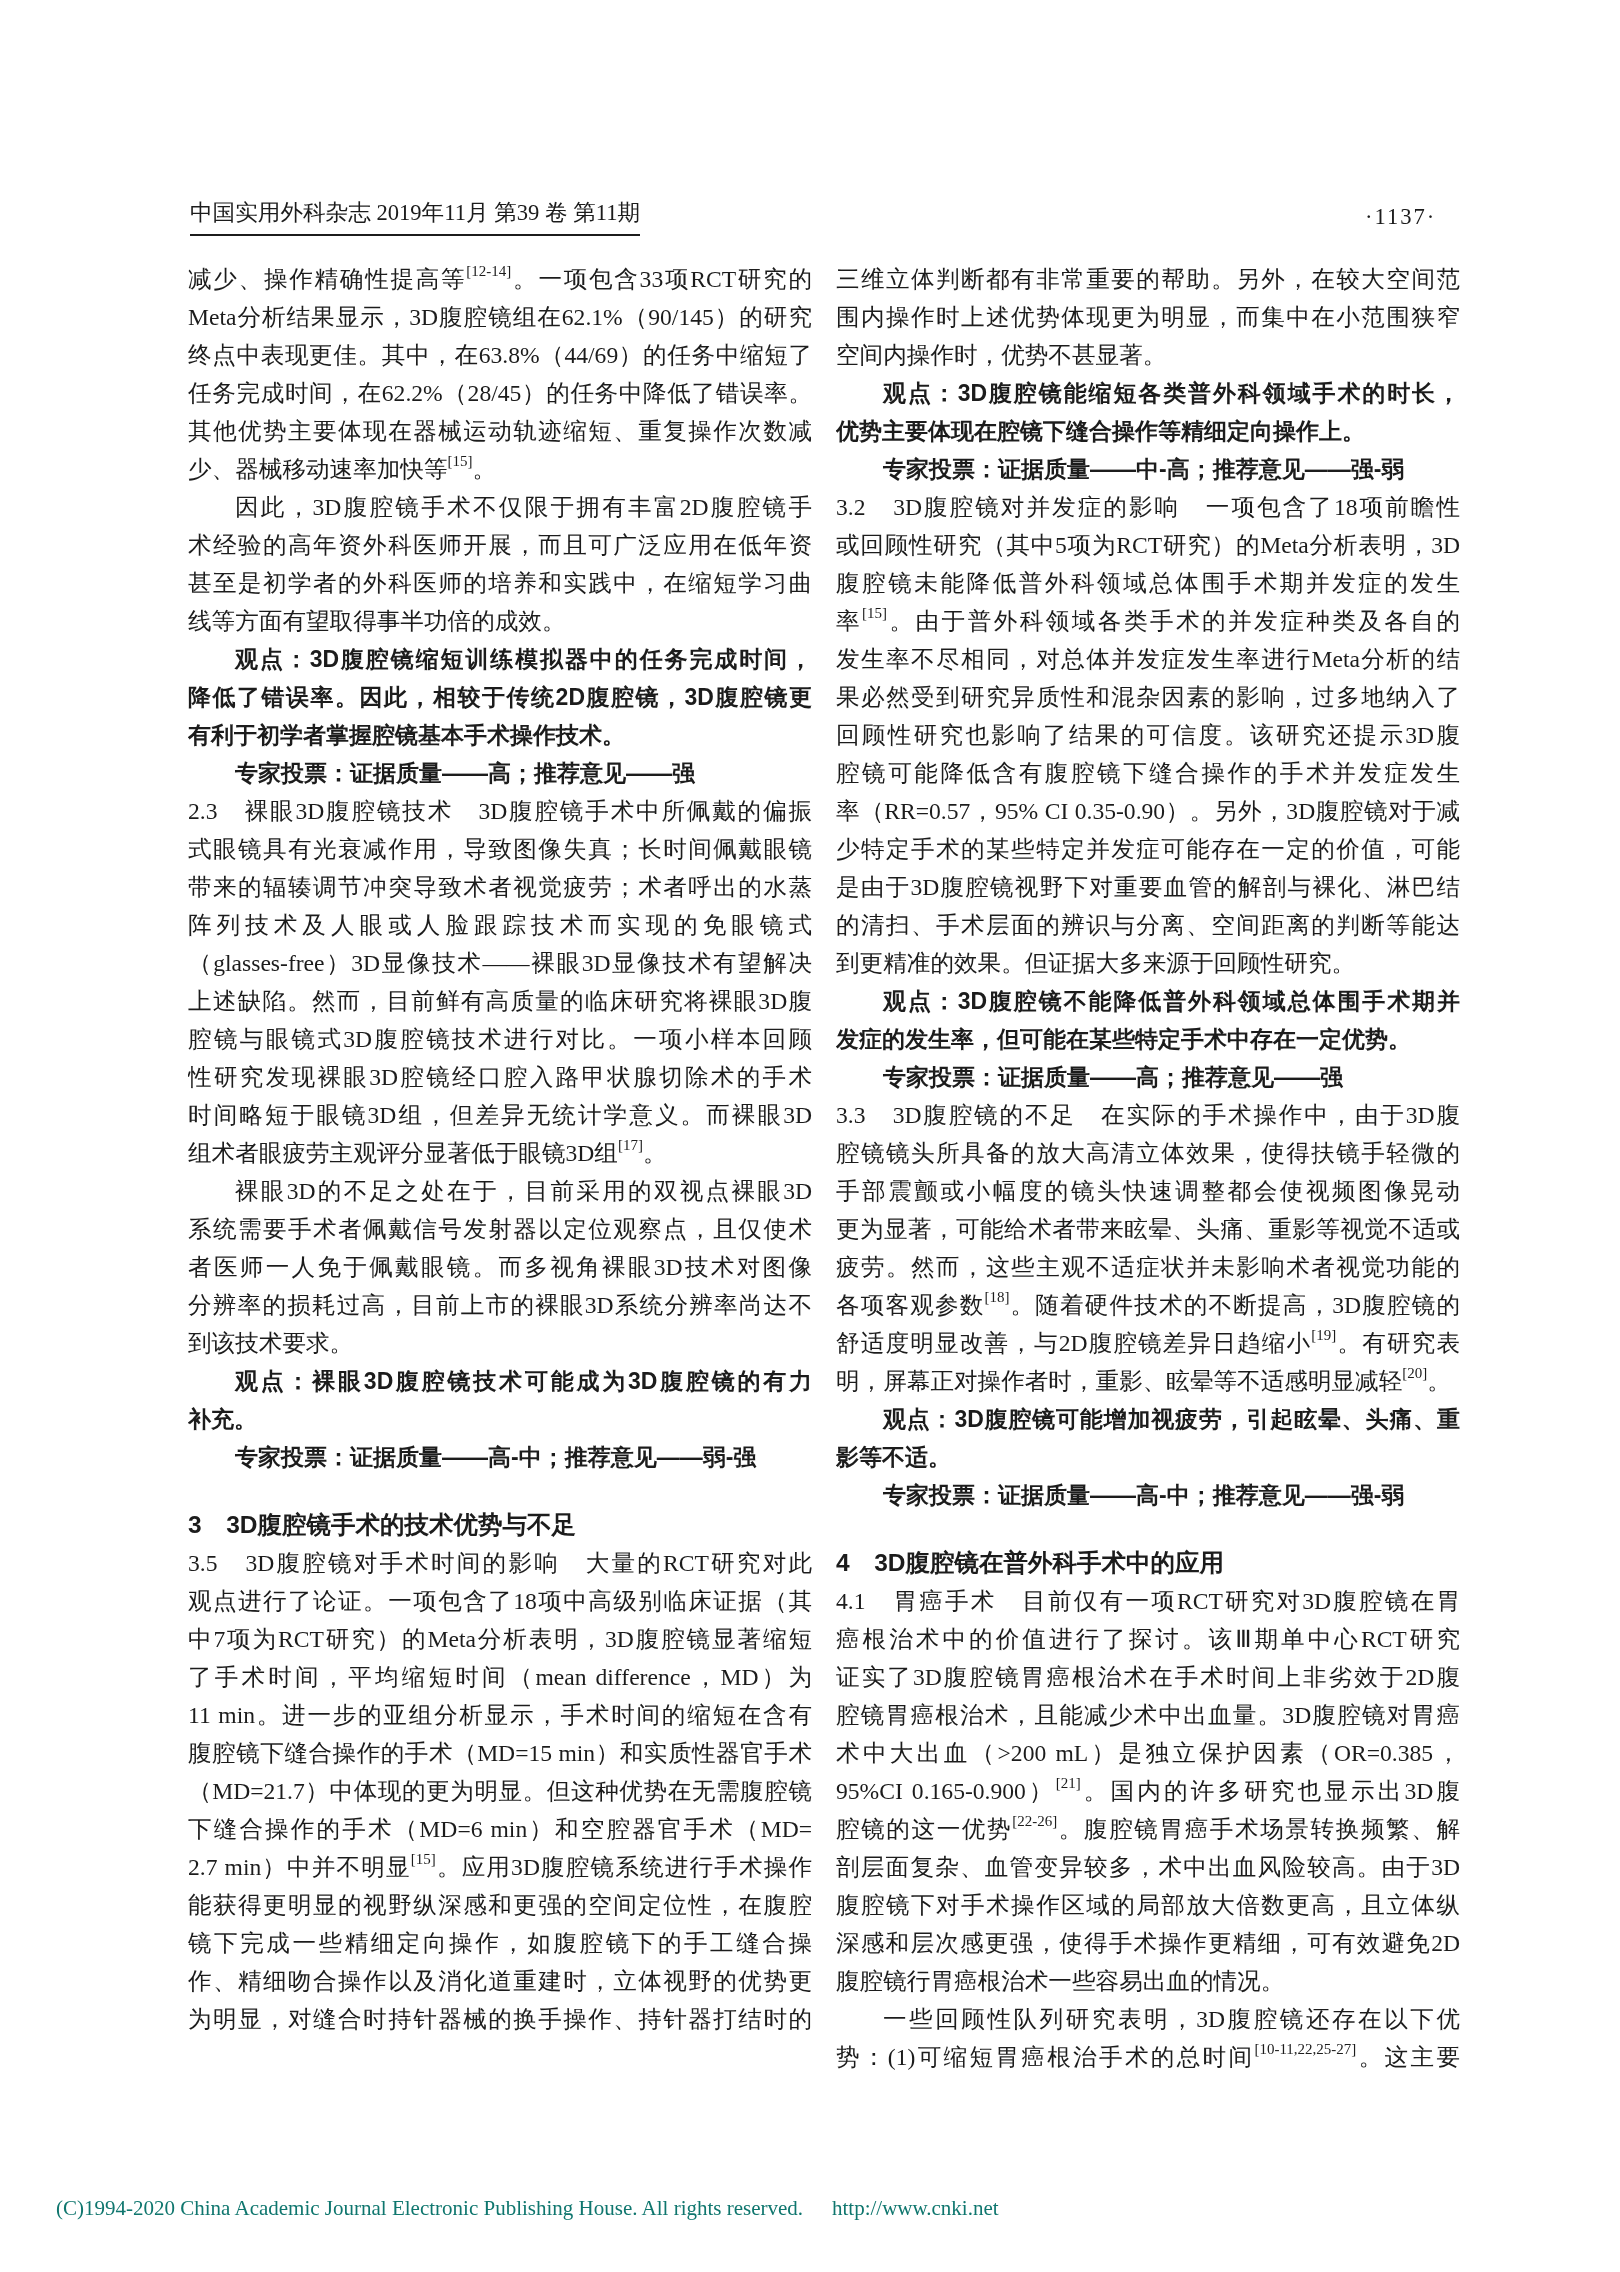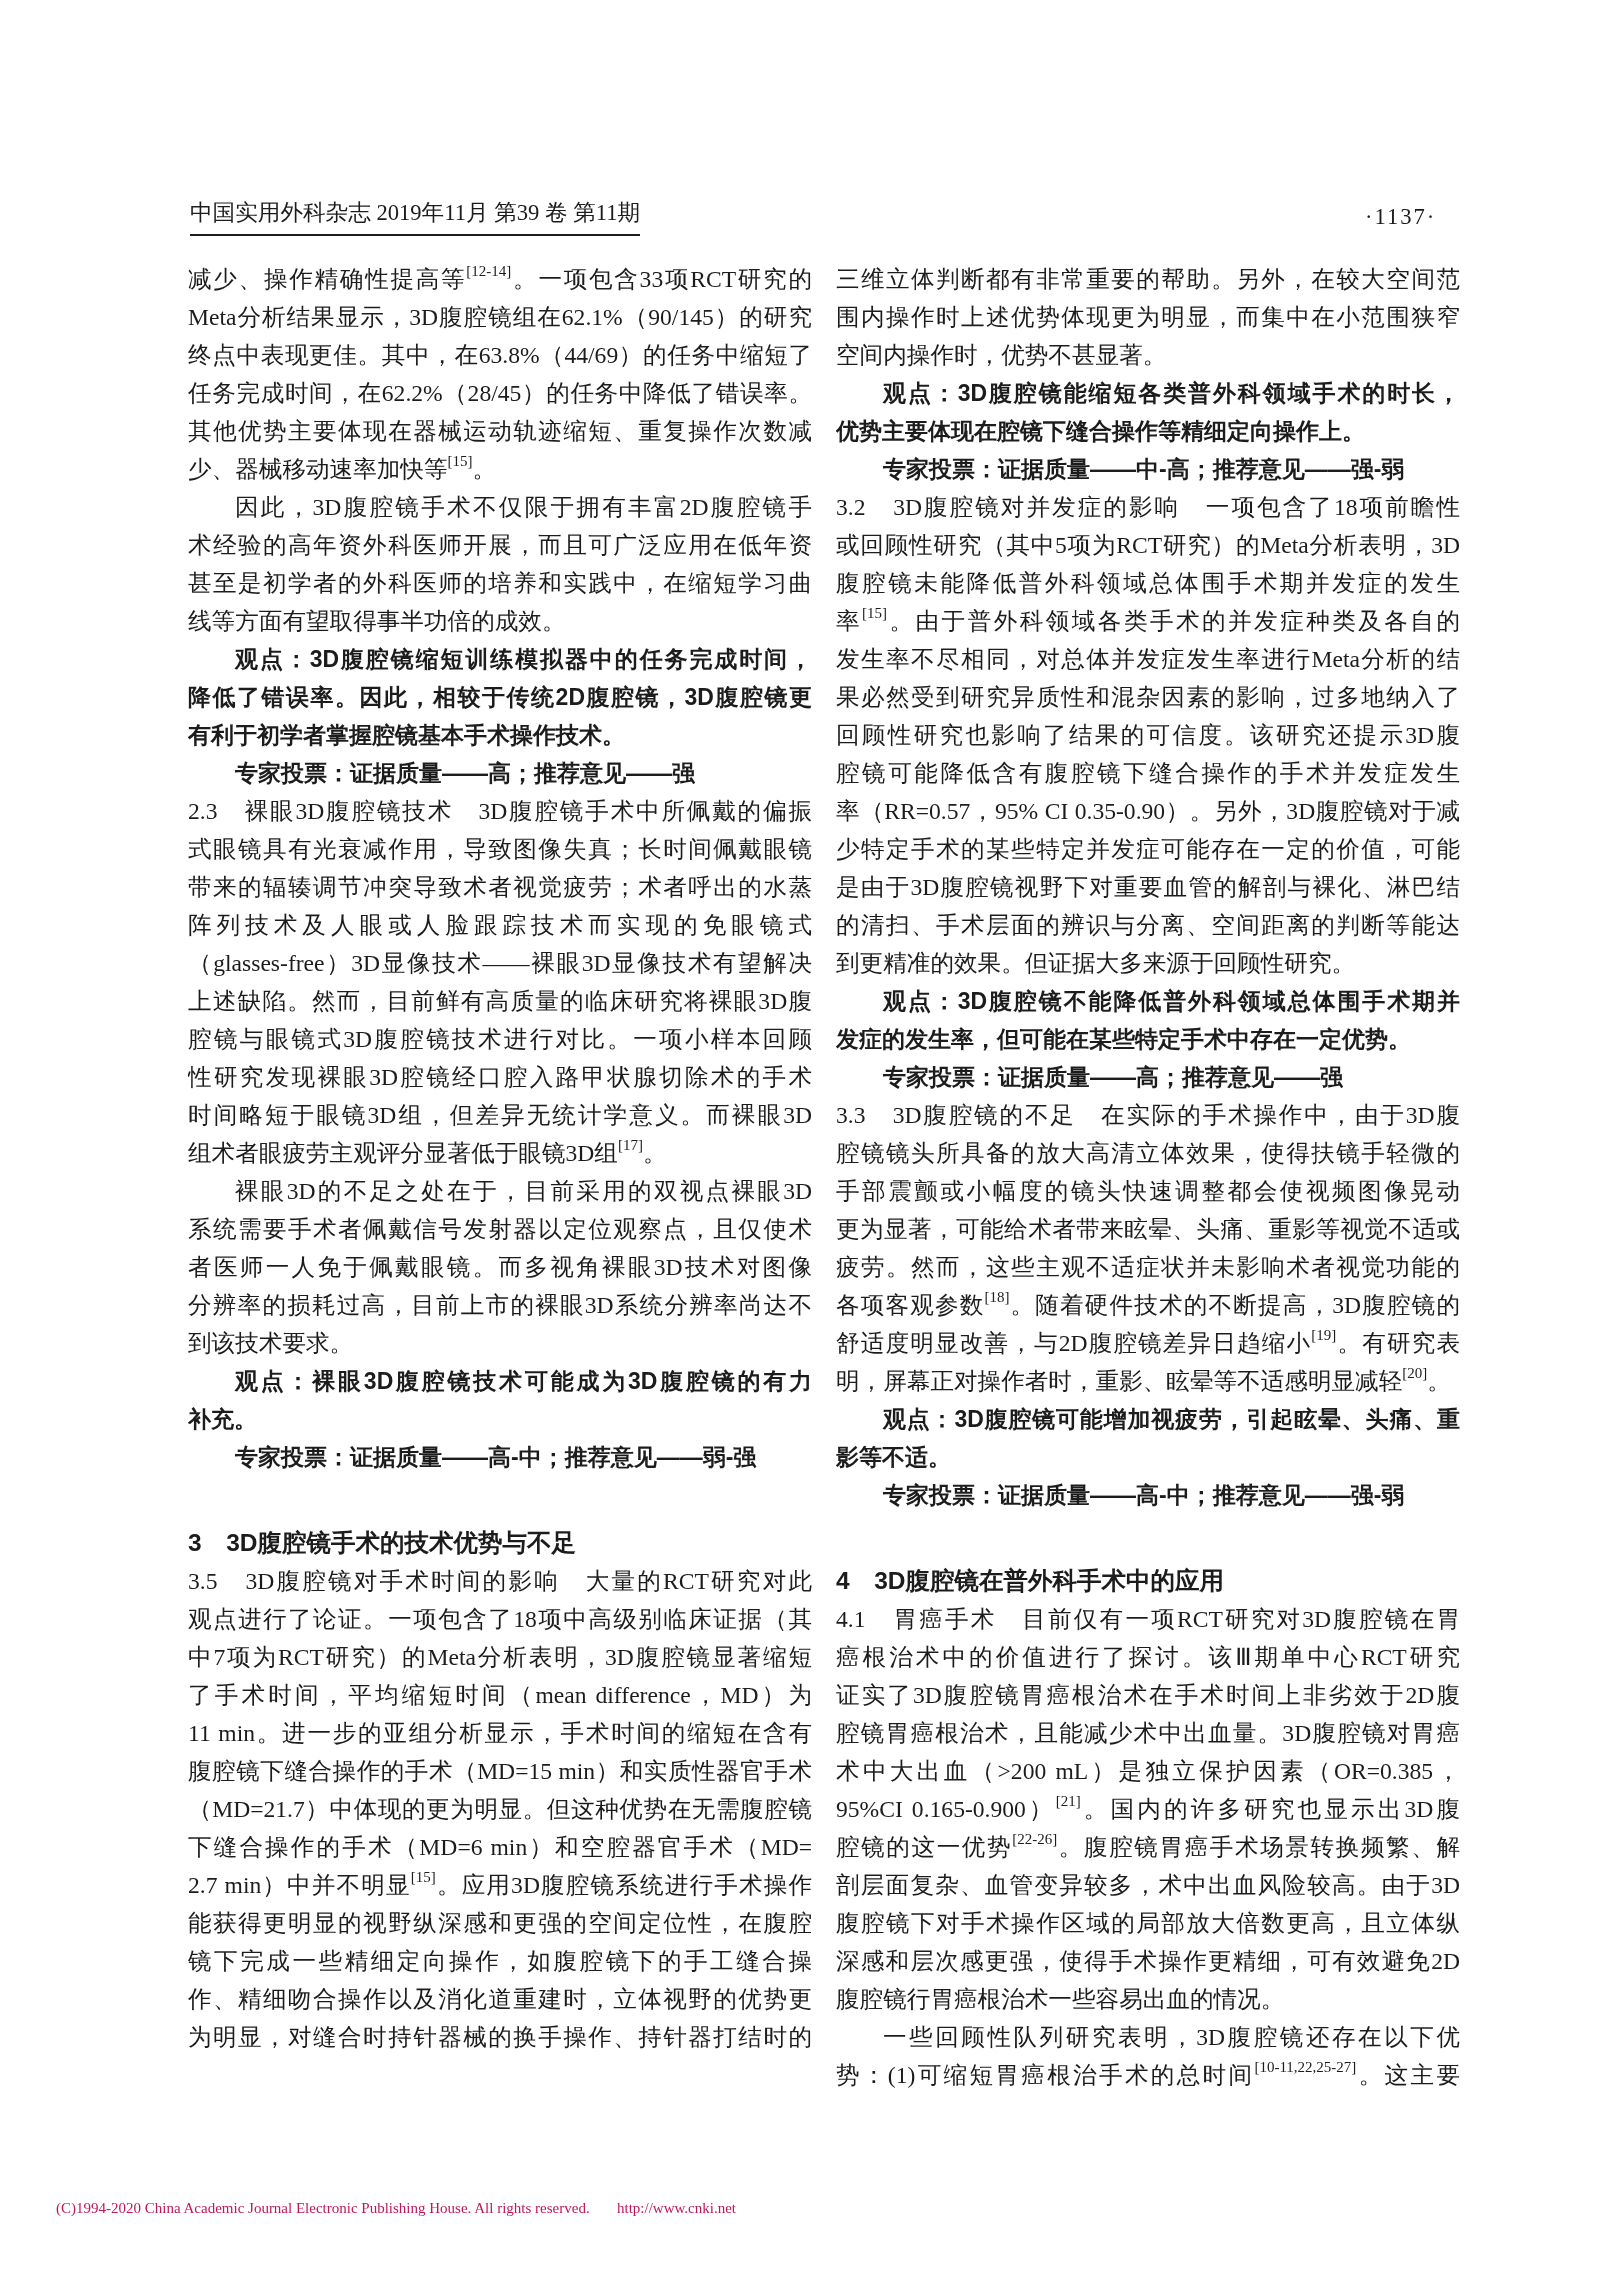--- a/index.html
+++ b/index.html
@@ -47,34 +47,34 @@
     font-weight:700;
     font-family:"Liberation Sans", sans-serif;
     font-size:23px;
   }
   .head  {
     font-weight:700;
     font-family:"Liberation Sans", sans-serif;
     font-size:24.5px;
     text-align-last:left;
   }
-  .gap { margin-top:48px; }
+  .gap { margin-top:30px; }
 
   .line sup {
     font-size:15px;
     line-height:0;
     vertical-align:10.8px;
     letter-spacing:0;
   }
 
   
   .footer {
     position:absolute; left:56px; top:2196px;
-    font-size:15px; line-height:24.5px;
-    color:#be185d;
+    font-size:21px; line-height:24.5px;
+    color:#0f766e;
     white-space:nowrap;
   }
   .furl { margin-left:23.6px; }
 </style>
 </head>
 <body>
 
 <div class="page">
 
   <div>

